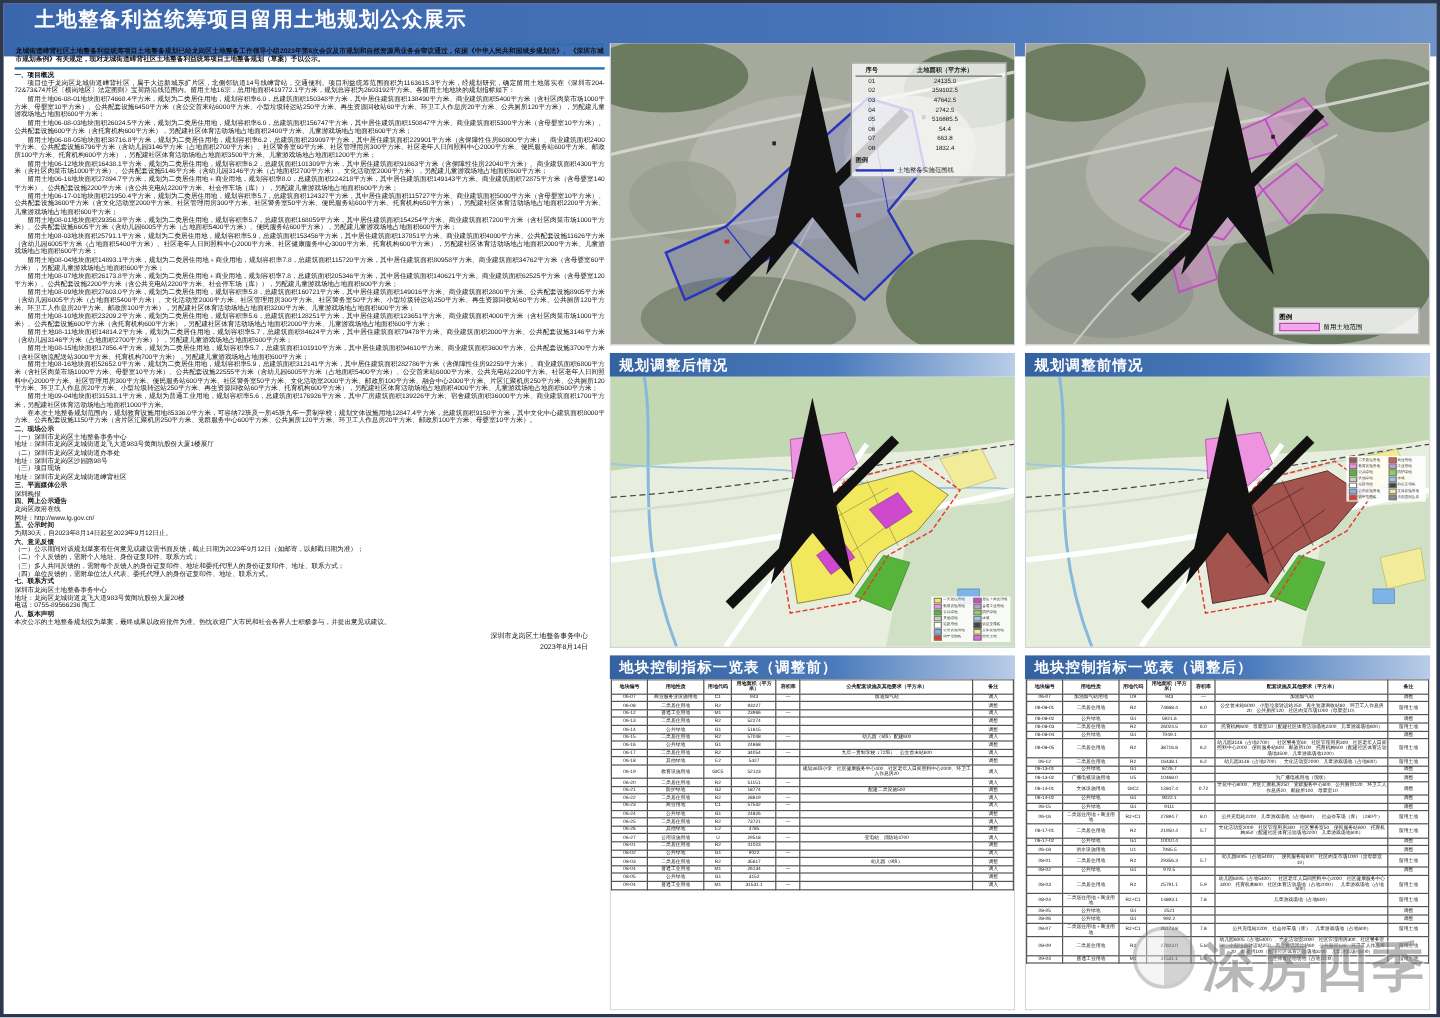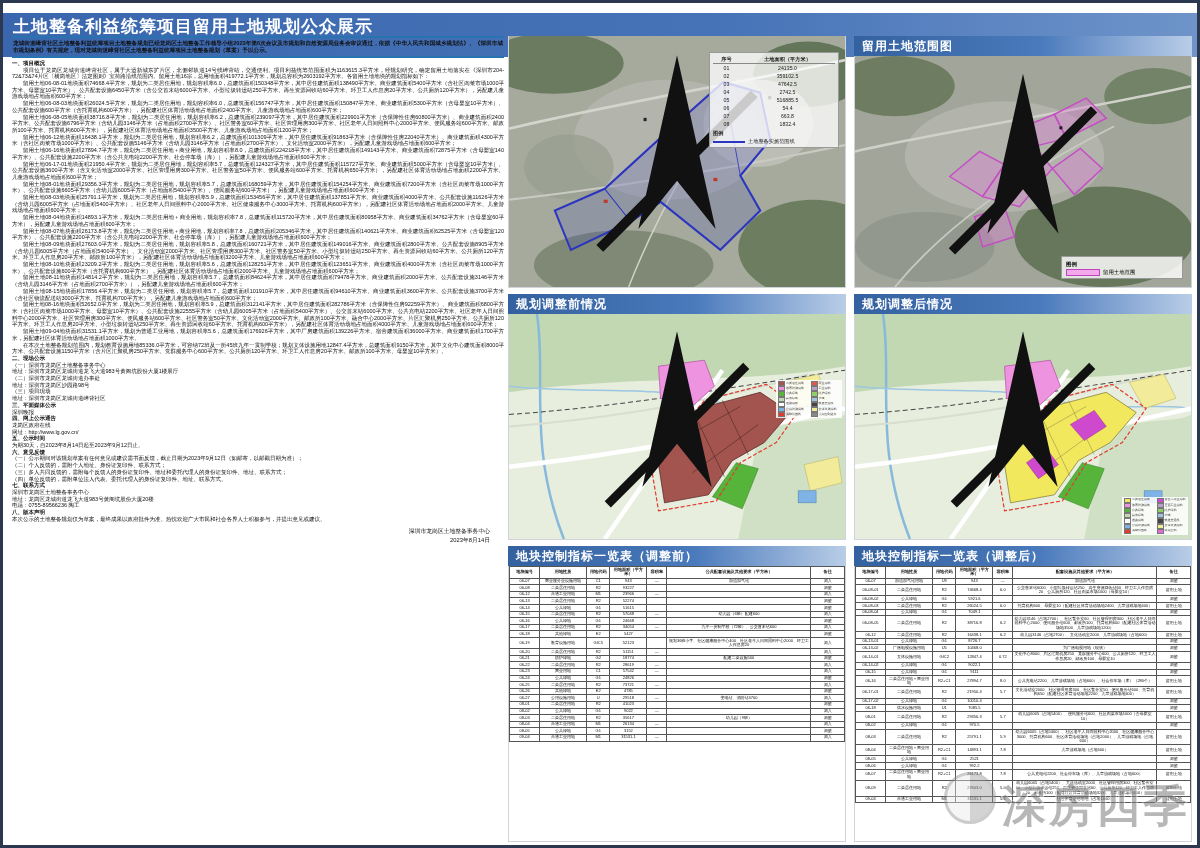--- a/index.html
+++ b/index.html
@@ -2,22 +2,22 @@
 <html><head>
 <meta charset="utf-8">
 <style>
   html,body{margin:0;padding:0;}
   body{width:1200px;height:848px;position:relative;overflow:hidden;
        font-family:"Liberation Sans","DejaVu Sans",sans-serif;background:#fff;}
   .frame{position:absolute;inset:0;border:3px solid #2c3850;box-sizing:border-box;z-index:50;pointer-events:none;}
   
   .top-bar{position:absolute;left:3px;top:3px;right:3px;height:44px;
      background:linear-gradient(90deg,#3a66ad 0%,#4673b8 60%,#6e94c9 100%);
-     color:#fff;font-size:17px;font-weight:bold;line-height:28px;padding-left:10px;
-     letter-spacing:1px;box-sizing:border-box;margin-top:10px;}
+     color:#fff;font-size:17px;font-weight:bold;line-height:28px;padding-left:26px;
+     letter-spacing:1px;box-sizing:border-box;}
   
   .notice{position:absolute;left:12px;top:36px;width:492px;bottom:8px;overflow:hidden;color:#111;}
   .notice-title{text-align:center;font-weight:bold;font-size:11.5px;line-height:1.55;margin:2px 0 5px 0;}
   .intro{border-top:2px solid #2673b0;border-bottom:2px solid #2673b0;
      font-weight:bold;font-size:5.6px;line-height:1.25;padding:2px 1px;text-align:justify;margin-bottom:2px;}
   .bodytext{font-size:5.5px;line-height:1.22;text-align:justify;}
   .bodytext .para{text-indent:2em;margin:0;}
   .bodytext .sec{font-weight:bold;margin:0;}
   .bodytext .plain{margin:0;}
   .sig{margin-top:5px;text-align:right;font-size:5.8px;line-height:1.5;padding-right:14px;}
@@ -208,21 +208,20 @@
         <div class="map-legend-title">图例</div>
         <div class="legend-line-row">
           <span class="legend-line"></span>
           <span>土地整备实施范围线</span>
         </div>
       </div>
     </div>
   </div>
 
   <div class="panel">
-    <div class="panel-title">留用土地范围图</div>
     <div class="panel-body">
       <svg viewBox="0 0 337 230" preserveAspectRatio="none">
         <rect width="337" height="230" fill="#a2a69a"></rect>
         <ellipse cx="40" cy="30" rx="60" ry="30" fill="#68795c" opacity="0.9"></ellipse>
         <ellipse cx="250" cy="180" rx="90" ry="50" fill="#5f7254" opacity="0.9"></ellipse>
         <ellipse cx="300" cy="40" rx="50" ry="28" fill="#6b7c5f" opacity="0.85"></ellipse>
         <ellipse cx="150" cy="100" rx="100" ry="55" fill="#b5b6ae" opacity="0.85"></ellipse>
         <ellipse cx="70" cy="190" rx="70" ry="35" fill="#8f958a" opacity="0.8"></ellipse>
         <path d="M0,95 C90,75 220,55 337,30" stroke="#d0d1c9" stroke-width="2.5" fill="none"></path>
         <path d="M40,230 C90,170 160,120 260,70" stroke="#c9cac2" stroke-width="1.8" fill="none"></path>
@@ -245,126 +244,20 @@
         <div class="map-legend-title">图例</div>
         <div class="legend-line-row">
           <span class="legend-band"></span>
           <span>留用土地范围</span>
         </div>
       </div>
     </div>
   </div>
 
   <div class="panel">
-    <div class="panel-title">规划调整前情况</div>
-    <div class="panel-body" style="background:#e7eedd;">
-      <svg viewBox="0 0 337 224" preserveAspectRatio="none">
-        <rect width="337" height="224" fill="#e7eedd"></rect>
-        <path d="M0,0 H337 V52 C240,70 120,60 0,78 Z" fill="#c2d8b2"></path>
-        <path d="M250,120 C290,100 320,110 337,100 V224 H230 Z" fill="#cfe0c4"></path>
-        <path d="M28,0 C38,60 18,130 55,224" stroke="#86b9dc" stroke-width="2.5" fill="none"></path>
-        <path d="M0,72 C70,80 140,70 200,86 C260,98 310,88 337,94" stroke="#9cc6e2" stroke-width="1.5" fill="none"></path>
-        <path d="M96,224 L214,56" stroke="#fff" stroke-width="4.5" fill="none"></path>
-        <path d="M0,152 C110,140 230,118 337,94" stroke="#fff" stroke-width="4.5" fill="none"></path>
-        <path d="M0,112 C100,104 200,88 300,60" stroke="#d7ddcf" stroke-width="2" fill="none"></path>
-        <path d="M0,100 C120,92 240,70 337,56" stroke="#444" stroke-width="1" stroke-dasharray="5 3" fill="none"></path>
-        <path d="M150,52 L196,46 L206,72 L186,90 L152,84 Z" fill="#ee93e0" stroke="#b758ab" stroke-width="0.8"></path>
-        <path d="M275,68 L310,60 L322,84 L290,94 Z" fill="#f2eb9a" stroke="#bdb66a" stroke-width="0.6"></path>
-        <path d="M296,150 L330,142 L334,168 L302,176 Z" fill="#f2eb9a" stroke="#bdb66a" stroke-width="0.6"></path>
-        <path d="M150,150 L198,92 L252,78 L282,98 L256,128 L224,146 L200,180 L156,188 Z" fill="#a3544e" stroke="#5f2b28" stroke-width="0.8"></path>
-        <g stroke="#3a1f1d" stroke-width="0.5" fill="none">
-          <path d="M168,128 L232,92"></path>
-            <path d="M184,158 L250,110"></path>
-            <path d="M186,100 L216,162"></path>
-            <path d="M214,86 L240,140"></path>
-        </g>
-        <path d="M204,182 L228,148 L250,154 L234,194 Z" fill="#57b43b" stroke="#2f7a1e" stroke-width="0.5"></path>
-        <rect x="290" y="176" width="18" height="12" fill="#7fb2e5" stroke="#4a7fb0" stroke-width="0.5"></rect>
-        <path d="M142,148 L196,86 L258,70 L292,94 L268,128 L232,148 L208,186 L150,196 Z" fill="none" stroke="#e23b2e" stroke-width="1.2" stroke-dasharray="4 2"></path>
-      </svg>
-      <svg class="compass" width="22" height="24" viewBox="0 0 24 26">
-        <path d="M12,2 L16,20 L12,15 L8,20 Z" fill="#111"></path>
-          <path d="M4,22 L20,6" stroke="#111" stroke-width="1"></path>
-      </svg>
-      <div class="zone-legend pos-right">
-
-          <div class="zl-item">
-            <span class="zl-sw" style="background: rgb(163, 84, 78);"></span>
-            <span>二类居住用地</span>
-          </div>
-
-          <div class="zl-item">
-            <span class="zl-sw" style="background: rgb(226, 88, 79);"></span>
-            <span>商业用地</span>
-          </div>
-
-          <div class="zl-item">
-            <span class="zl-sw" style="background: rgb(238, 147, 224);"></span>
-            <span>教育设施用地</span>
-          </div>
-
-          <div class="zl-item">
-            <span class="zl-sw" style="background: rgb(184, 160, 200);"></span>
-            <span>工业用地</span>
-          </div>
-
-          <div class="zl-item">
-            <span class="zl-sw" style="background: rgb(87, 180, 59);"></span>
-            <span>公共绿地</span>
-          </div>
-
-          <div class="zl-item">
-            <span class="zl-sw" style="background: rgb(142, 208, 99);"></span>
-            <span>防护绿地</span>
-          </div>
-
-          <div class="zl-item">
-            <span class="zl-sw" style="background: rgb(194, 216, 178);"></span>
-            <span>其他绿地</span>
-          </div>
-
-          <div class="zl-item">
-            <span class="zl-sw" style="background: rgb(156, 198, 226);"></span>
-            <span>水域</span>
-          </div>
-
-          <div class="zl-item">
-            <span class="zl-sw" style="background: rgb(255, 255, 255);"></span>
-            <span>道路用地</span>
-          </div>
-
-          <div class="zl-item">
-            <span class="zl-sw" style="background: rgb(68, 68, 68);"></span>
-            <span>轨道交通线</span>
-          </div>
-
-          <div class="zl-item">
-            <span class="zl-sw" style="background: rgb(127, 178, 229);"></span>
-            <span>公用设施用地</span>
-          </div>
-
-          <div class="zl-item">
-            <span class="zl-sw" style="background: rgb(242, 235, 154);"></span>
-            <span>文体设施用地</span>
-          </div>
-
-          <div class="zl-item">
-            <span class="zl-sw" style="background: rgb(226, 59, 46);"></span>
-            <span>调整范围线</span>
-          </div>
-
-          <div class="zl-item">
-            <span class="zl-sw" style="background: rgb(136, 136, 136);"></span>
-            <span>法定图则边界</span>
-          </div>
-        </div>
-    </div>
-  </div>
-
-  <div class="panel">
     <div class="panel-title">规划调整后情况</div>
     <div class="panel-body" style="background:#e7eedd;">
       <svg viewBox="0 0 337 224" preserveAspectRatio="none">
         <rect width="337" height="224" fill="#e7eedd"></rect>
         <path d="M0,0 H337 V52 C240,70 120,60 0,78 Z" fill="#c2d8b2"></path>
         <path d="M250,120 C290,100 320,110 337,100 V224 H230 Z" fill="#cfe0c4"></path>
         <path d="M28,0 C38,60 18,130 55,224" stroke="#86b9dc" stroke-width="2.5" fill="none"></path>
         <path d="M0,72 C70,80 140,70 200,86 C260,98 310,88 337,94" stroke="#9cc6e2" stroke-width="1.5" fill="none"></path>
         <path d="M96,224 L214,56" stroke="#fff" stroke-width="4.5" fill="none"></path>
         <path d="M0,152 C110,140 230,118 337,94" stroke="#fff" stroke-width="4.5" fill="none"></path>
@@ -459,20 +352,126 @@
 
           <div class="zl-item">
             <span class="zl-sw" style="background: rgb(224, 106, 216);"></span>
             <span>留用土地</span>
           </div>
         </div>
     </div>
   </div>
 
   <div class="panel">
+    <div class="panel-title">规划调整前情况</div>
+    <div class="panel-body" style="background:#e7eedd;">
+      <svg viewBox="0 0 337 224" preserveAspectRatio="none">
+        <rect width="337" height="224" fill="#e7eedd"></rect>
+        <path d="M0,0 H337 V52 C240,70 120,60 0,78 Z" fill="#c2d8b2"></path>
+        <path d="M250,120 C290,100 320,110 337,100 V224 H230 Z" fill="#cfe0c4"></path>
+        <path d="M28,0 C38,60 18,130 55,224" stroke="#86b9dc" stroke-width="2.5" fill="none"></path>
+        <path d="M0,72 C70,80 140,70 200,86 C260,98 310,88 337,94" stroke="#9cc6e2" stroke-width="1.5" fill="none"></path>
+        <path d="M96,224 L214,56" stroke="#fff" stroke-width="4.5" fill="none"></path>
+        <path d="M0,152 C110,140 230,118 337,94" stroke="#fff" stroke-width="4.5" fill="none"></path>
+        <path d="M0,112 C100,104 200,88 300,60" stroke="#d7ddcf" stroke-width="2" fill="none"></path>
+        <path d="M0,100 C120,92 240,70 337,56" stroke="#444" stroke-width="1" stroke-dasharray="5 3" fill="none"></path>
+        <path d="M150,52 L196,46 L206,72 L186,90 L152,84 Z" fill="#ee93e0" stroke="#b758ab" stroke-width="0.8"></path>
+        <path d="M275,68 L310,60 L322,84 L290,94 Z" fill="#f2eb9a" stroke="#bdb66a" stroke-width="0.6"></path>
+        <path d="M296,150 L330,142 L334,168 L302,176 Z" fill="#f2eb9a" stroke="#bdb66a" stroke-width="0.6"></path>
+        <path d="M150,150 L198,92 L252,78 L282,98 L256,128 L224,146 L200,180 L156,188 Z" fill="#a3544e" stroke="#5f2b28" stroke-width="0.8"></path>
+        <g stroke="#3a1f1d" stroke-width="0.5" fill="none">
+          <path d="M168,128 L232,92"></path>
+            <path d="M184,158 L250,110"></path>
+            <path d="M186,100 L216,162"></path>
+            <path d="M214,86 L240,140"></path>
+        </g>
+        <path d="M204,182 L228,148 L250,154 L234,194 Z" fill="#57b43b" stroke="#2f7a1e" stroke-width="0.5"></path>
+        <rect x="290" y="176" width="18" height="12" fill="#7fb2e5" stroke="#4a7fb0" stroke-width="0.5"></rect>
+        <path d="M142,148 L196,86 L258,70 L292,94 L268,128 L232,148 L208,186 L150,196 Z" fill="none" stroke="#e23b2e" stroke-width="1.2" stroke-dasharray="4 2"></path>
+      </svg>
+      <svg class="compass" width="22" height="24" viewBox="0 0 24 26">
+        <path d="M12,2 L16,20 L12,15 L8,20 Z" fill="#111"></path>
+          <path d="M4,22 L20,6" stroke="#111" stroke-width="1"></path>
+      </svg>
+      <div class="zone-legend pos-right">
+
+          <div class="zl-item">
+            <span class="zl-sw" style="background: rgb(163, 84, 78);"></span>
+            <span>二类居住用地</span>
+          </div>
+
+          <div class="zl-item">
+            <span class="zl-sw" style="background: rgb(226, 88, 79);"></span>
+            <span>商业用地</span>
+          </div>
+
+          <div class="zl-item">
+            <span class="zl-sw" style="background: rgb(238, 147, 224);"></span>
+            <span>教育设施用地</span>
+          </div>
+
+          <div class="zl-item">
+            <span class="zl-sw" style="background: rgb(184, 160, 200);"></span>
+            <span>工业用地</span>
+          </div>
+
+          <div class="zl-item">
+            <span class="zl-sw" style="background: rgb(87, 180, 59);"></span>
+            <span>公共绿地</span>
+          </div>
+
+          <div class="zl-item">
+            <span class="zl-sw" style="background: rgb(142, 208, 99);"></span>
+            <span>防护绿地</span>
+          </div>
+
+          <div class="zl-item">
+            <span class="zl-sw" style="background: rgb(194, 216, 178);"></span>
+            <span>其他绿地</span>
+          </div>
+
+          <div class="zl-item">
+            <span class="zl-sw" style="background: rgb(156, 198, 226);"></span>
+            <span>水域</span>
+          </div>
+
+          <div class="zl-item">
+            <span class="zl-sw" style="background: rgb(255, 255, 255);"></span>
+            <span>道路用地</span>
+          </div>
+
+          <div class="zl-item">
+            <span class="zl-sw" style="background: rgb(68, 68, 68);"></span>
+            <span>轨道交通线</span>
+          </div>
+
+          <div class="zl-item">
+            <span class="zl-sw" style="background: rgb(127, 178, 229);"></span>
+            <span>公用设施用地</span>
+          </div>
+
+          <div class="zl-item">
+            <span class="zl-sw" style="background: rgb(242, 235, 154);"></span>
+            <span>文体设施用地</span>
+          </div>
+
+          <div class="zl-item">
+            <span class="zl-sw" style="background: rgb(226, 59, 46);"></span>
+            <span>调整范围线</span>
+          </div>
+
+          <div class="zl-item">
+            <span class="zl-sw" style="background: rgb(136, 136, 136);"></span>
+            <span>法定图则边界</span>
+          </div>
+        </div>
+    </div>
+  </div>
+
+  <div class="panel">
     <div class="panel-title">地块控制指标一览表（调整前）</div>
     <div class="panel-body tbl-body">
       <table class="ind-table">
         <colgroup>
             <col style="width:9%">
             <col style="width:14%">
             <col style="width:7%">
             <col style="width:11%">
             <col style="width:6%">
             <col style="width:43%">

